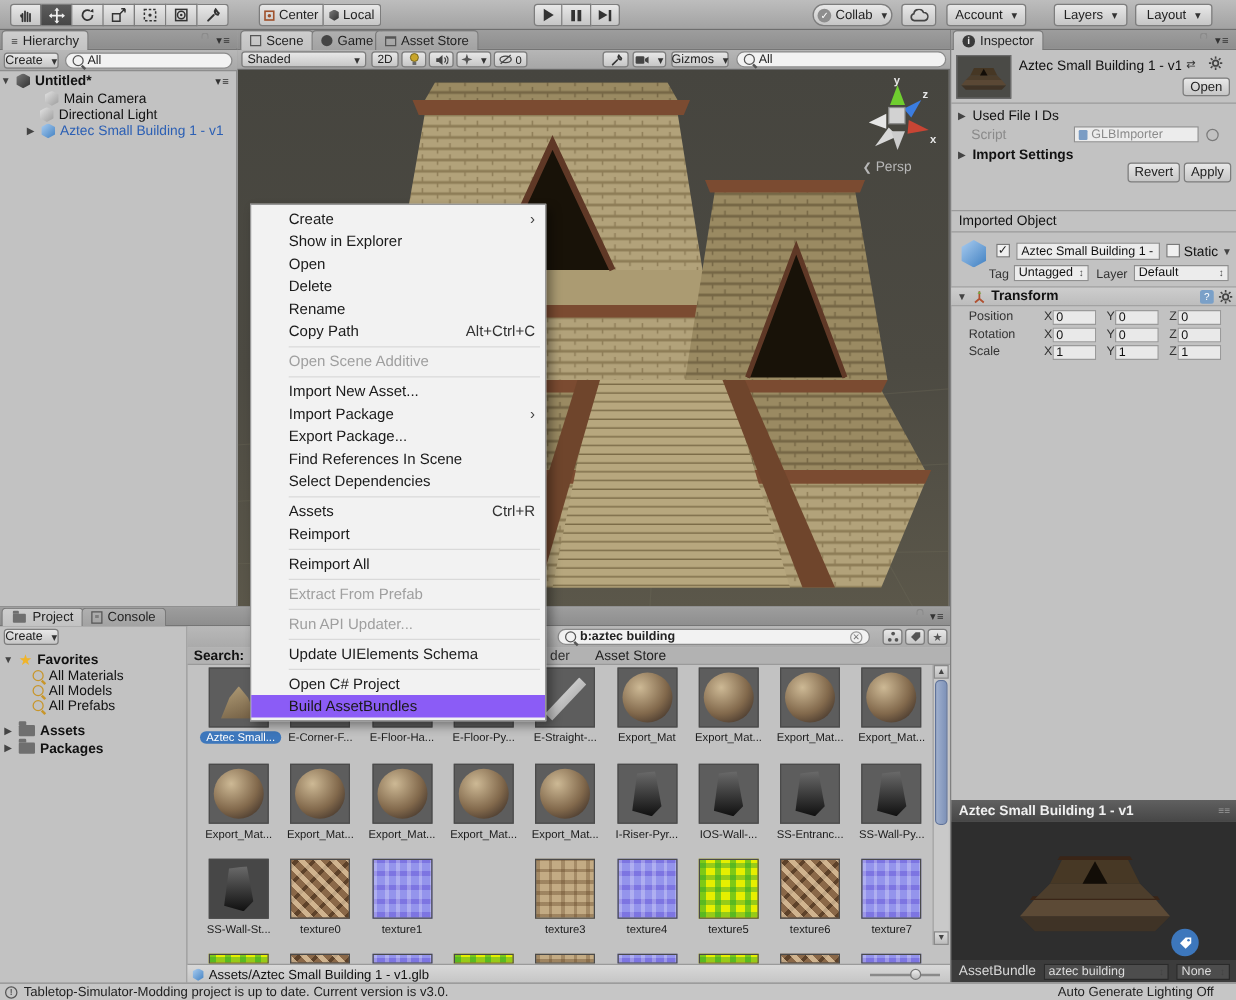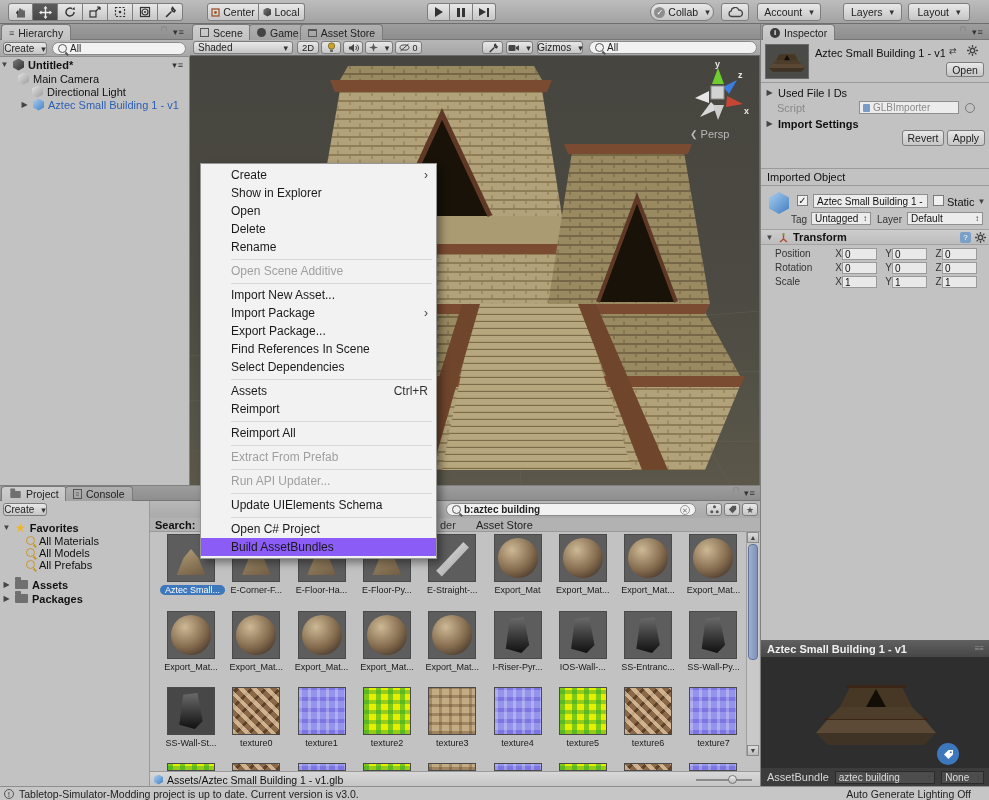--- a/index.html
+++ b/index.html
@@ -199,21 +199,21 @@
         <span>All</span>
       </div>
     </div>
     <div class="abs trow" style="left:0;top:34px;width:190px;">
       <span class="arr">▼</span>
       <span class="cube dark"></span>
       <span class="bold">Untitled*</span>
       <span class="paneicons" style="margin-left:auto;margin-right:6px;">▾≡</span>
     </div>
     <div id="h-items">
-        <div class="trow abs" style="left: 0px; top: 48px; width: 190px; padding-left: 18px;">
+        <div class="trow abs" style="left: 0px; top: 48px; width: 190px; padding-left: 36px;">
           <span class="cube gray"></span>
           <span>Main Camera</span>
         </div>
         <div class="trow abs" style="left: 0px; top: 61px; width: 190px; padding-left: 32px;">
           <span class="cube gray"></span>
           <span>Directional Light</span>
         </div>
         <div class="trow abs" style="left: 0px; top: 74px; width: 190px; padding-left: 20px;">
           <span class="arr">▶</span>
           <span class="cube blue"></span>
@@ -705,24 +705,20 @@
           <div class="glwrap"><span class="glabel">SS-Wall-St...</span></div>
         </div>
         <div class="cell" style="left: 75.3px; top: 155px;">
           <div class="thumb k-tex-brown"></div>
           <div class="glwrap"><span class="glabel">texture0</span></div>
         </div>
         <div class="cell" style="left: 140.6px; top: 155px;">
           <div class="thumb k-tex-normal"></div>
           <div class="glwrap"><span class="glabel">texture1</span></div>
         </div>
-        <div class="cell" style="left: 205.9px; top: 155px;">
-          <div class="thumb k-tex-yellow"></div>
-          <div class="glwrap"><span class="glabel">texture2</span></div>
-        </div>
         <div class="cell" style="left: 271.2px; top: 155px;">
           <div class="thumb k-tex-tan"></div>
           <div class="glwrap"><span class="glabel">texture3</span></div>
         </div>
         <div class="cell" style="left: 336.5px; top: 155px;">
           <div class="thumb k-tex-normal"></div>
           <div class="glwrap"><span class="glabel">texture4</span></div>
         </div>
         <div class="cell" style="left: 401.8px; top: 155px;">
           <div class="thumb k-tex-yellow"></div>
@@ -780,20 +776,24 @@
         </div>
         <div class="mi">
           <span>Open</span>
         </div>
         <div class="mi">
           <span>Delete</span>
         </div>
         <div class="mi">
           <span>Rename</span>
         </div>
+        <div class="mi">
+          <span>Copy Path</span>
+          <span class="mshort">Alt+Ctrl+C</span>
+        </div>
         <div class="msep"></div>
         <div class="mi dis">
           <span>Open Scene Additive</span>
         </div>
         <div class="msep"></div>
         <div class="mi">
           <span>Import New Asset...</span>
         </div>
         <div class="mi">
           <span>Import Package</span>

